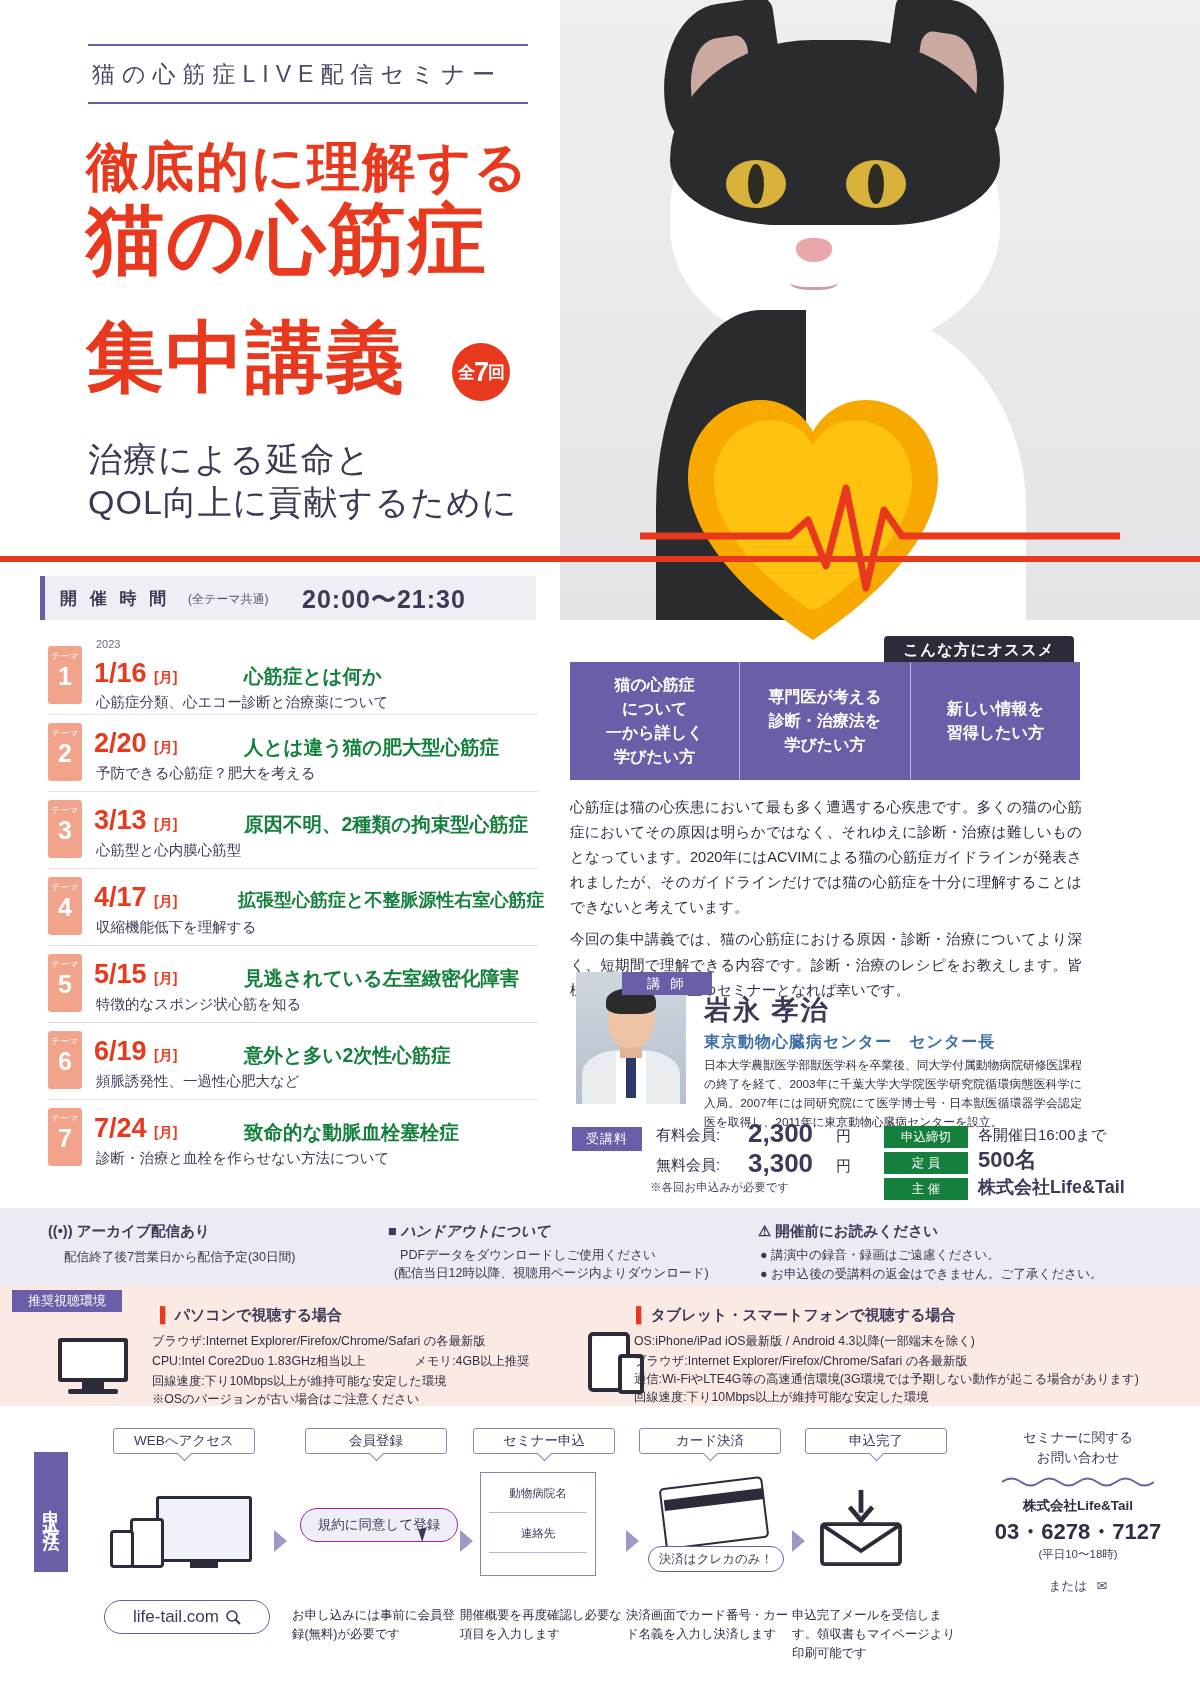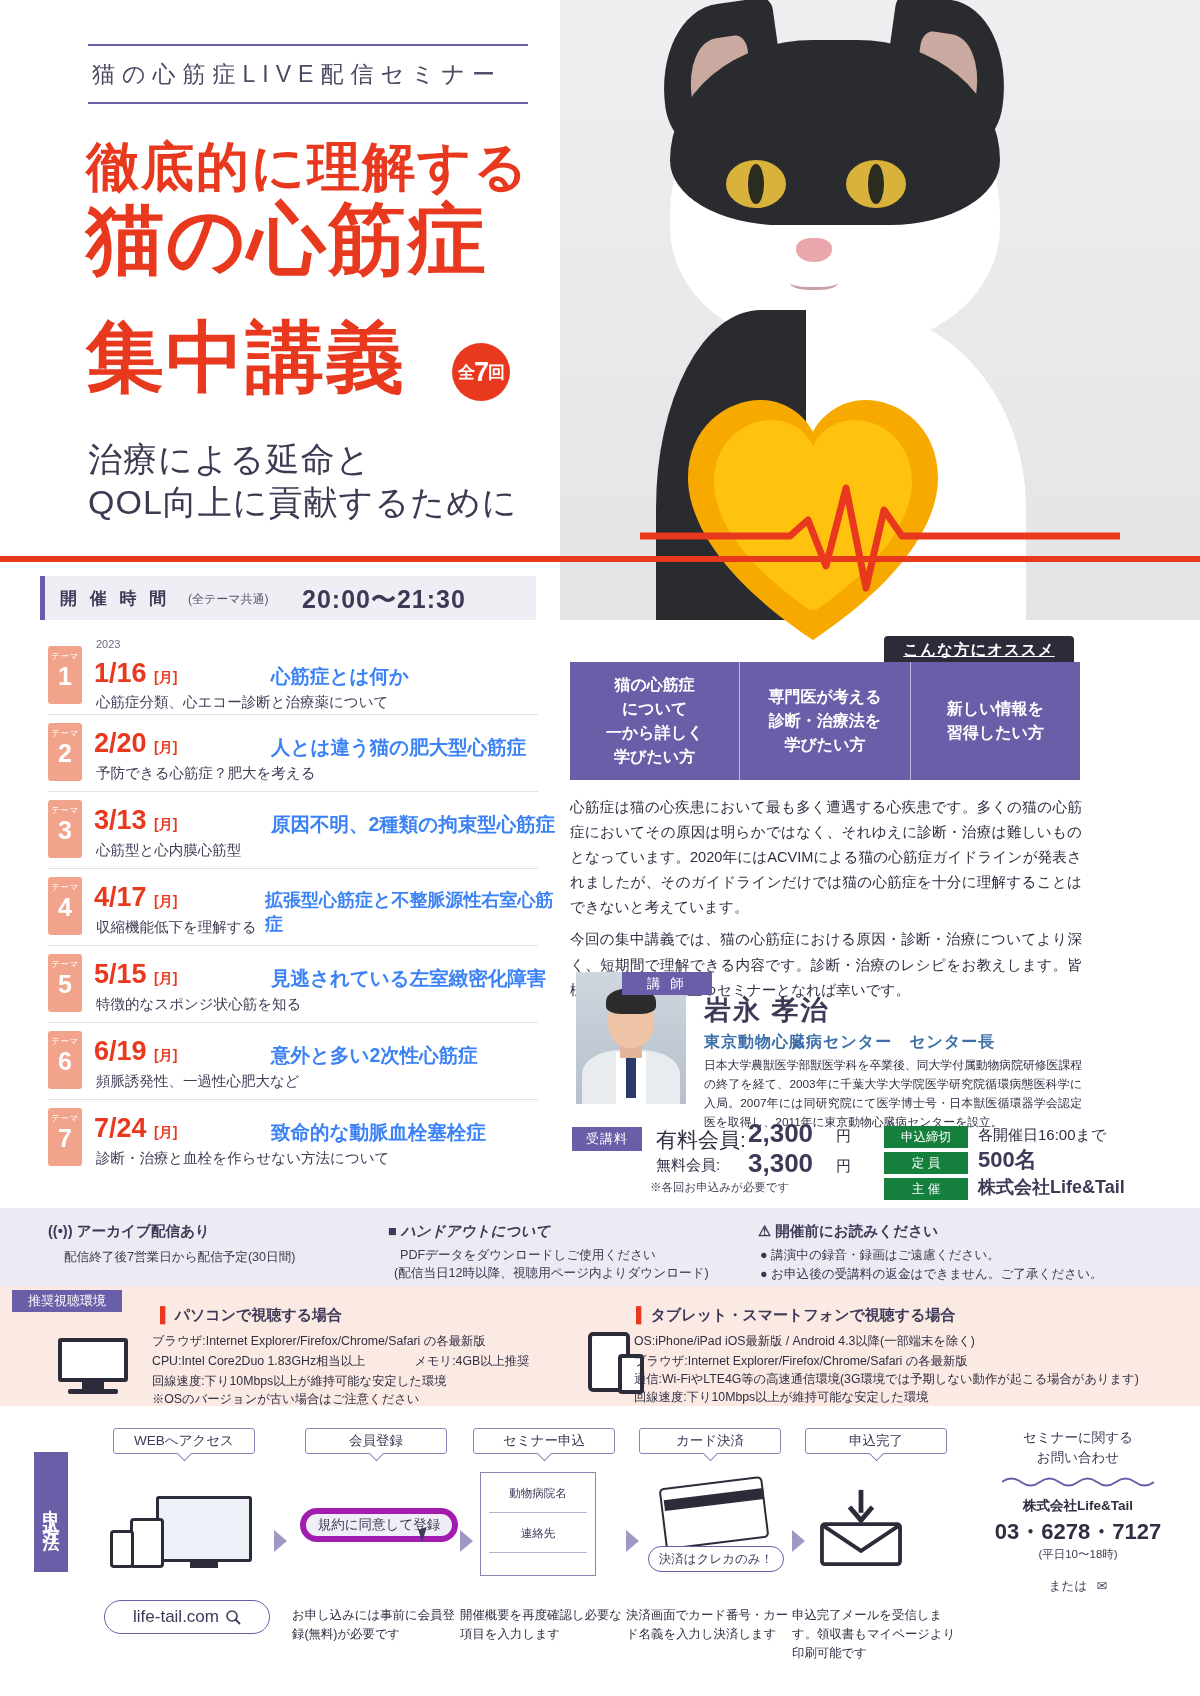--- a/index.html
+++ b/index.html
@@ -76,28 +76,28 @@
 
   .row { position:relative; height:77px; margin-left:48px; }
   .tnum { position:absolute; left:0; top:8px; width:34px; height:58px; background:#f1a38c; color:#fff;
      border-radius:3px; text-align:center; padding-top:5px; }
   .tnum .t { font-size:8.5px; letter-spacing:.5px; display:block; }
   .tnum .n { font-size:25px; font-weight:bold; line-height:1; margin-top:1px; display:block;}
   .rowline { position:absolute; left:0; right:22px; bottom:0; height:1px; background:#e6dfe8; }
   .year { position:absolute; left:48px; top:0px; font-size:11px; color:#6a6880; }
   .date { position:absolute; left:46px; top:13px; font-size:27px; font-weight:bold; color:#e8391f; letter-spacing:0px;}
   .dow { font-size:14px; color:#e8391f; font-weight:bold; }
-  .ttl { position:absolute; left:196px; top:19px; font-size:19.5px; font-weight:bold; color:#3b82f6;margin-left:27px;}
+  .ttl { position:absolute; left:196px; top:19px; font-size:19.5px; font-weight:bold; color:#15803d;}
   .dsc { position:absolute; left:48px; top:49px; font-size:14.5px; color:#3f3d55;}
   .row.r1 .date { top:20px; } .row.r1 .ttl { top:25px; } .row.r1 .dsc { top:55px; }
 
   
   .reco-tab { position:absolute; left:884px; top:636px; width:190px; height:28px; background:#2b2b3a; color:#fff;
      font-size:15.5px; font-weight:bold; display:flex; align-items:center; justify-content:center; letter-spacing:1px;
-     border-radius:4px 4px 0 0;text-decoration:underline;}
+     border-radius:4px 4px 0 0;}
   .reco-box { position:absolute; left:570px; top:662px; width:510px; height:118px; background:#6b5ea8; color:#fff;
      display:flex; }
   .reco-cell { flex:1; display:flex; align-items:center; justify-content:center; text-align:center; font-size:16px; line-height:1.5; font-weight:bold;}
   .reco-cell + .reco-cell { border-left:1px solid rgba(255,255,255,.55); }
 
   .body-copy { position:absolute; left:570px; top:795px; width:512px; font-size:14.6px; line-height:1.72; color:#2f2e42; text-align:justify;}
   .body-copy p + p { margin-top:7px; }
 
   
   .lect-tab { position:absolute; left:622px; top:972px; width:90px; height:23px; background:#6b5ea8; color:#fff;
@@ -110,21 +110,21 @@
   .lp-neck { position:absolute; left:44px; top:64px; width:22px; height:22px; background:#e2b59a;}
   .lp-face { position:absolute; left:32px; top:22px; width:46px; height:54px; background:#eec3a6; border-radius:46%;}
   .lp-hair { position:absolute; left:30px; top:16px; width:50px; height:26px; background:#2b2b2b; border-radius:50% 50% 30% 30%;}
   .lect-name { position:absolute; left:704px; top:992px; font-size:27px; font-weight:bold; color:#3d3a57; letter-spacing:2px;}
   .lect-title { position:absolute; left:704px; top:1032px; font-size:16px; font-weight:bold; color:#3e6fa8; letter-spacing:1px;}
   .lect-bio { position:absolute; left:704px; top:1056px; width:378px; font-size:11.8px; line-height:1.62; color:#2f2e42; text-align:justify;}
 
   
   .fee-tab { position:absolute; left:572px; top:1127px; width:70px; height:24px; background:#6b5ea8; color:#fff;
      font-size:13px; display:flex; align-items:center; justify-content:center; letter-spacing:1px;}
-  .fee-l1 { position:absolute; left:656px; top:1126px; font-size:21px; color:#2f2e42;}
+  .fee-l1 { position:absolute; left:656px; top:1126px; font-size:15px; color:#2f2e42;}
   .fee-v1 { position:absolute; left:748px; top:1118px; font-size:26px; font-weight:bold; color:#3d3a57;}
   .fee-u1 { position:absolute; left:836px; top:1127px; font-size:15px; color:#2f2e42;}
   .fee-l2 { position:absolute; left:656px; top:1156px; font-size:15px; color:#2f2e42;}
   .fee-v2 { position:absolute; left:748px; top:1148px; font-size:26px; font-weight:bold; color:#3d3a57;}
   .fee-u2 { position:absolute; left:836px; top:1157px; font-size:15px; color:#2f2e42;}
   .fee-note { position:absolute; left:650px; top:1180px; font-size:11.5px; color:#4a4860;}
 
   .rtab { position:absolute; width:78px; height:22px; background:#15803d; color:#fff; font-size:12.5px;
      display:flex; align-items:center; justify-content:center; letter-spacing:0px;}
   .deadline-tab { left:884px; top:1126px; width:84px;}
@@ -169,21 +169,21 @@
 
   .site-pill { position:absolute; left:104px; top:1600px; width:166px; height:34px; border:1px solid #6b5ea8; border-radius:17px;
      display:flex; align-items:center; justify-content:center; gap:6px; font-size:17px; color:#3d3a57;}
   .dev-mini { position:absolute; left:110px; top:1490px; width:150px; height:96px;}
   .dm-mon { position:absolute; left:46px; top:6px; width:96px; height:66px; border:3px solid #2b2b3a; border-radius:3px; background:#eef1f7;}
   .dm-mon-b { position:absolute; left:80px; top:72px; width:28px; height:6px; background:#2b2b3a;}
   .dm-tab { position:absolute; left:20px; top:28px; width:34px; height:50px; border:3px solid #2b2b3a; border-radius:4px; background:#fff;}
   .dm-ph { position:absolute; left:0px; top:40px; width:24px; height:38px; border:3px solid #2b2b3a; border-radius:4px; background:#fff;}
 
   .reg-btn { position:absolute; left:300px; top:1508px; width:158px; height:34px; border-radius:17px; background:#efeef6;
-     border:6px solid #a21caf; display:flex; align-items:center; justify-content:center; font-size:13.5px; color:#3d3a57;}
+     border:1px solid #a21caf; display:flex; align-items:center; justify-content:center; font-size:13.5px; color:#3d3a57;}
   .reg-cursor { position:absolute; left:420px; top:1528px; width:0; height:0; border-left:9px solid #3d3a57; border-top:0 solid transparent;
      border-bottom:13px solid transparent; transform:rotate(-18deg);}
 
   .form-box { position:absolute; left:480px; top:1472px; width:116px; height:104px; border:1px solid #8c83b5; background:#fff;}
   .form-row { position:relative; margin:10px 8px 0 8px; height:30px; border-bottom:1px solid #b9b2d1; font-size:11.5px; color:#3d3a57;
      display:flex; align-items:flex-start; justify-content:center; padding-top:3px;}
 
   .card-box { position:absolute; left:646px; top:1474px; width:140px; height:78px;}
   .cb-card { position:absolute; left:16px; top:8px; width:104px; height:62px; border:2px solid #2b2b3a; border-radius:5px; background:#fff; transform:rotate(-7deg);}
   .cb-stripe{ position:absolute; left:18px; top:20px; width:100px; height:11px; background:#2b2b3a; transform:rotate(-7deg);}

